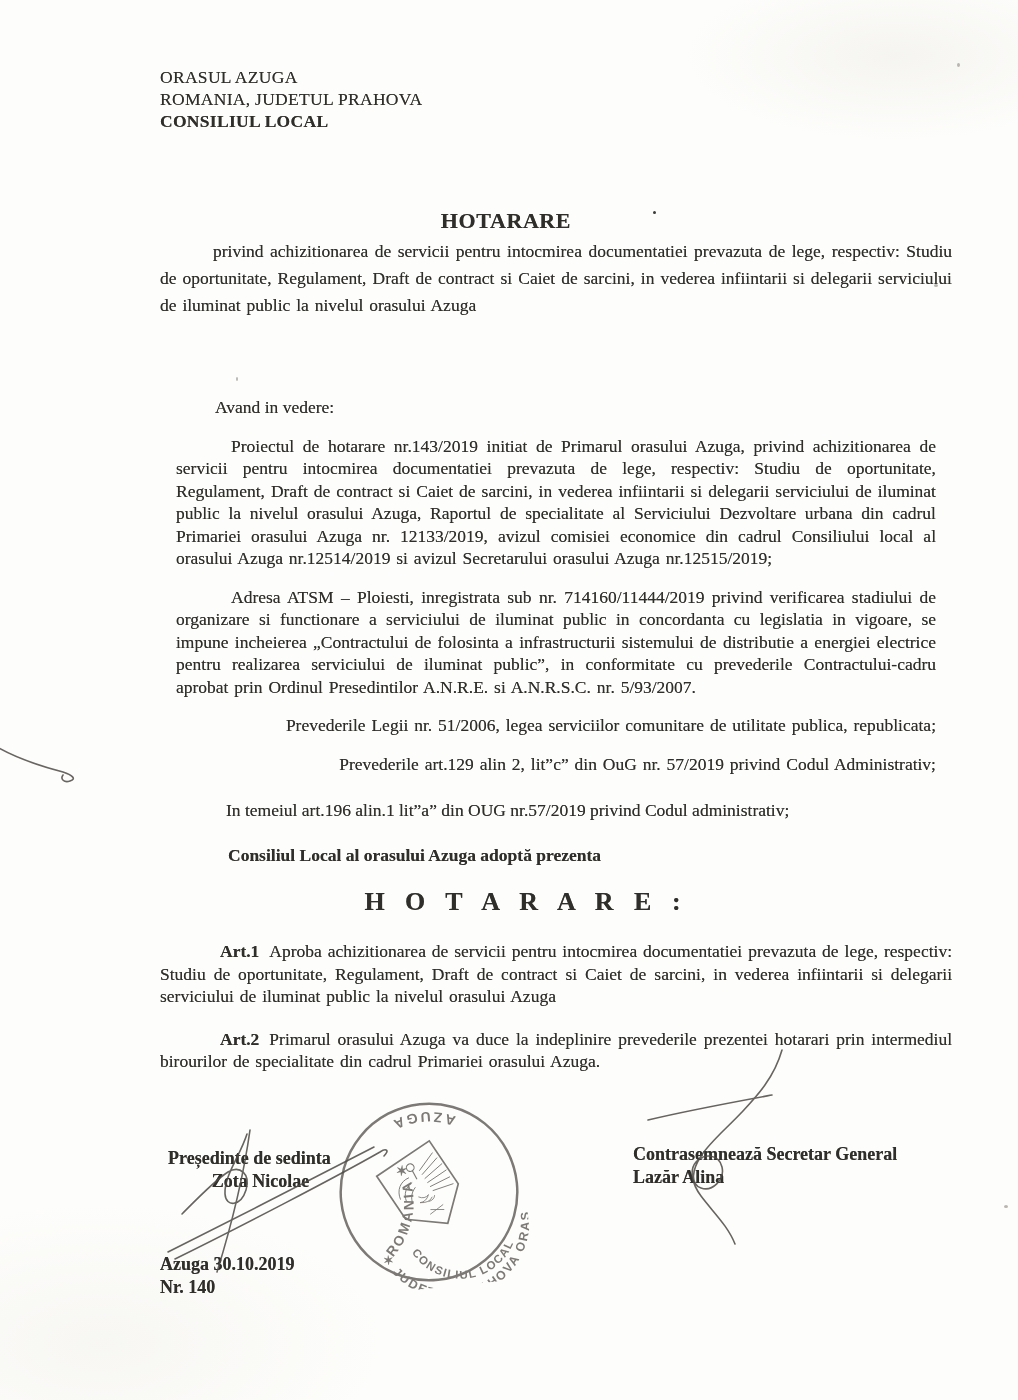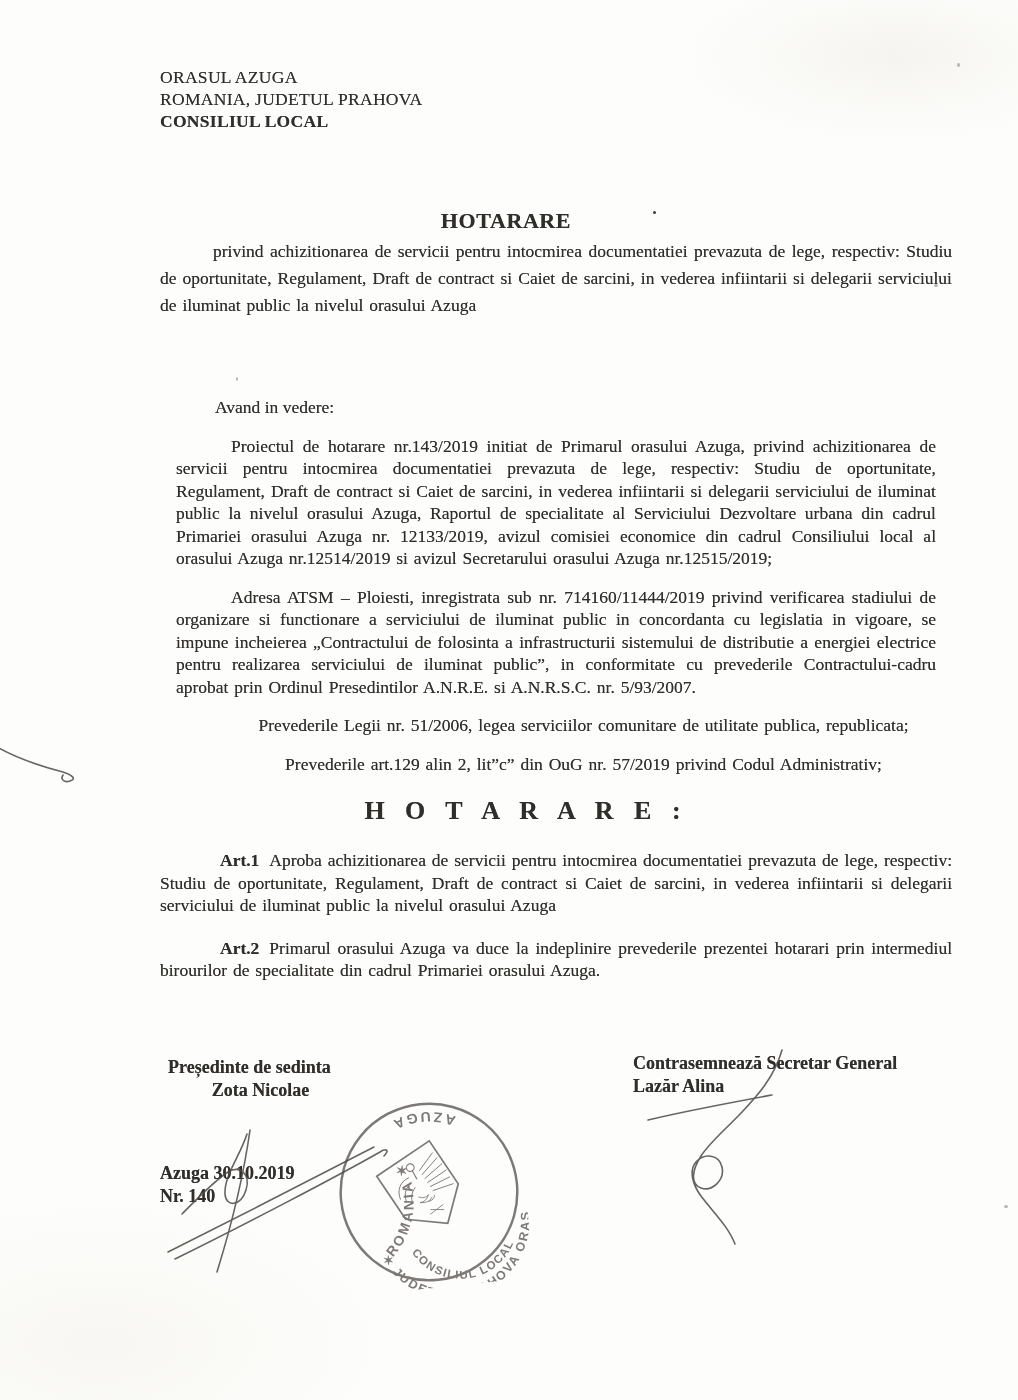--- a/index.html
+++ b/index.html
@@ -30,21 +30,21 @@
   .doc-title{
     margin-top:74px;text-align:center;
     padding-right:100px;box-sizing:border-box;width:100%;
     font-weight:bold;font-size:22px;line-height:30px;letter-spacing:.6px;
   }
   .subtitle{
     margin:2px 0 0 0;text-align:justify;text-indent:53px;line-height:27px;word-spacing:1.5px;
   }
   .avand{margin:77px 0 0 0;text-indent:55px;}
   .preamble p{margin:16px;text-align:justify;text-indent:55px;word-spacing:1.5px;}
-  .preamble p.oneline{white-space:nowrap;text-align:center;}
+  .preamble p.oneline{white-space:nowrap;text-align:right;}
   .temei{margin:24px 0 0 0;text-indent:66px;}
   .adoption{margin:22px 0 0 0;text-indent:68px;font-weight:bold;}
   .decision-heading{
     margin:24px 0 0 0;text-align:center;font-weight:bold;
     font-size:26px;letter-spacing:7px;line-height:24px;
     padding-right:60px;box-sizing:border-box;
   }
   .articles p{margin:0;text-align:justify;text-indent:60px;word-spacing:1.5px;}
   .articles p.a1{margin-top:26px;}
   .articles p.a2{margin-top:20px;}
@@ -84,21 +84,23 @@
 
     <p class="avand">Avand in vedere:</p>
 
     <div class="preamble">
       <p>Proiectul de hotarare nr.143/2019 initiat de Primarul orasului Azuga,  privind achizitionarea de servicii pentru intocmirea documentatiei prevazuta de lege, respectiv: Studiu de oportunitate, Regulament, Draft de contract  si Caiet de sarcini, in vederea infiintarii si delegarii serviciului de iluminat public la nivelul orasului Azuga, Raportul de specialitate al Serviciului Dezvoltare urbana din cadrul Primariei orasului Azuga nr. 12133/2019, avizul comisiei economice  din cadrul Consiliului local al orasului Azuga nr.12514/2019 si avizul   Secretarului orasului Azuga nr.12515/2019;</p>
       <p>Adresa ATSM – Ploiesti, inregistrata sub nr. 714160/11444/2019 privind verificarea stadiului de organizare si functionare a serviciului de iluminat public in concordanta cu legislatia in vigoare, se impune incheierea „Contractului de folosinta a infrastructurii sistemului de distributie a energiei electrice pentru realizarea serviciului de iluminat public”, in conformitate cu prevederile Contractului-cadru aprobat prin Ordinul Presedintilor A.N.R.E. si A.N.R.S.C. nr. 5/93/2007.</p>
       <p class="oneline">Prevederile Legii nr. 51/2006, legea serviciilor comunitare de utilitate publica, republicata;</p>
       <p class="oneline">Prevederile art.129 alin 2, lit”c” din OuG nr. 57/2019 privind Codul Administrativ;</p>
     </div>
 
+    <p class="temei">In temeiul art.196 alin.1 lit”a” din OUG nr.57/2019 privind Codul administrativ;</p>
 
+    <p class="adoption">Consiliul Local al orasului Azuga adoptă prezenta</p>
 
     <div class="decision-heading">H O T A R A R E :</div>
 
     <div class="articles">
       <p class="a1"><span class="article-label">Art.1</span><span>Aproba  achizitionarea de servicii pentru intocmirea documentatiei prevazuta de lege, respectiv: Studiu de oportunitate, Regulament, Draft de contract  si Caiet de sarcini, in vederea infiintarii si delegarii serviciului de iluminat public la nivelul orasului Azuga</span></p>
       <p class="a2"><span class="article-label">Art.2</span><span>Primarul orasului Azuga va duce la indeplinire prevederile prezentei hotarari prin intermediul birourilor de specialitate din cadrul Primariei orasului Azuga.</span></p>
     </div>
 
     <div class="sig-row">
       <div class="sig-left">

